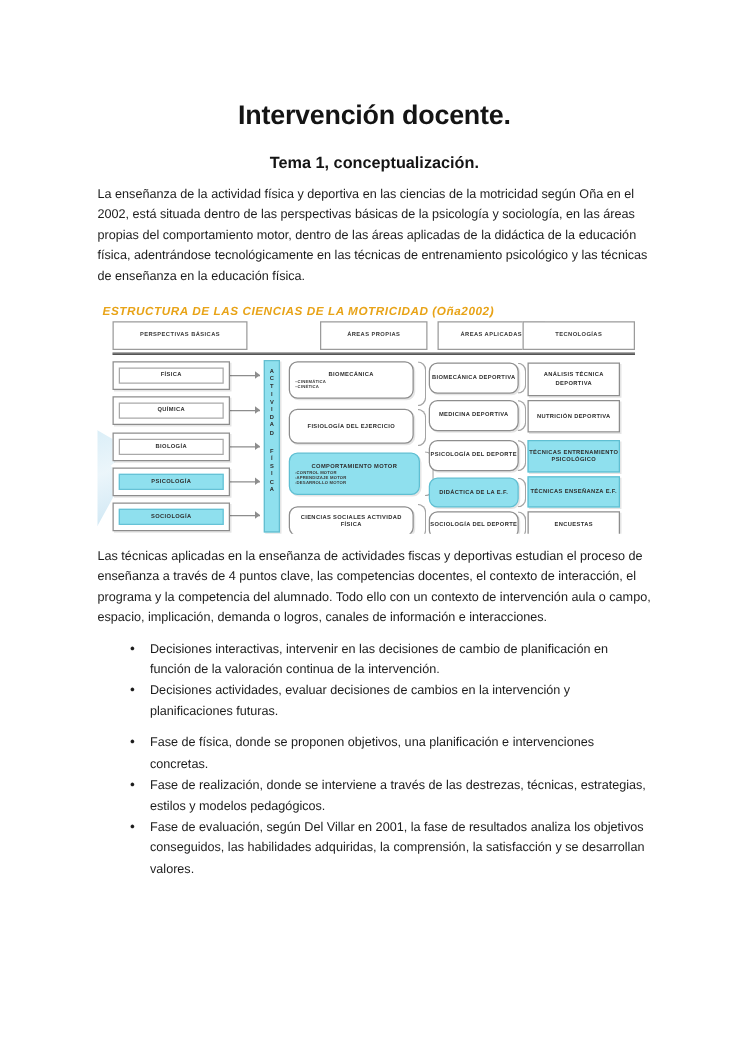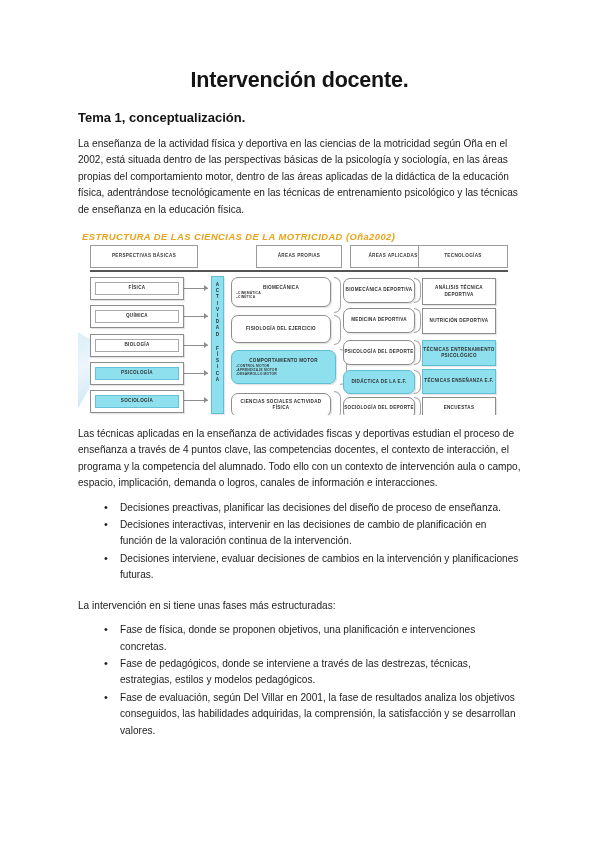--- a/index.html
+++ b/index.html
@@ -12,35 +12,36 @@
     height: 848px;
     font-family: "Liberation Sans", sans-serif;
     color: #1a1a1a;
     overflow: hidden;
     position: relative;
   }
   .page {
     width: 599px;
     height: 848px;
     box-sizing: border-box;
-    padding: 0 78px;
+    padding: 12px 78px;
     position: relative;
   }
   .doc-title {
     font-size: 21.5px;
     font-weight: bold;
     text-align: center;
     margin: 0;
     padding-top: 68px;
     letter-spacing: -0.2px;
     color: #141414;
   }
   .doc-subtitle {
     font-size: 13px;
     font-weight: bold;
+    text-align: center;
     margin: 0;
     padding-top: 17px;
     color: #141414;
   }
   p.body-text {
     font-size: 10.1px;
     line-height: 16.4px;
     margin: 0;
     padding-top: 11px;
     text-align: left;
@@ -333,26 +334,24 @@
           <span>ENCUESTAS</span>
         </div>
 
     </div>
   </div>
 
   <p class="body-text"><span>Las </span><span class="b">técnicas aplicadas</span><span> en la enseñanza de actividades fiscas y deportivas estudian el proceso de enseñanza a través de 4 puntos clave, las competencias docentes, el contexto de interacción, el programa y la competencia del alumnado. Todo ello con un contexto de intervención aula o campo, espacio, implicación, demanda o logros, canales de información e interacciones.</span></p>
 
 
   <ul class="bullets">
-    <li><span class="b">Decisiones preactivas, planificar</span><span> las decisiones del diseño de proceso de enseñanza.</span></li>
     <li><span class="b">Decisiones interactivas, intervenir</span><span> en las decisiones de cambio de planificación en función de la valoración continua de la intervención.</span></li>
-    <li><span class="b">Decisiones interviene, evaluar</span><span> decisiones de cambios en la intervención y planificaciones futuras.</span></li>
+    <li><span class="b">Decisiones actividades, evaluar</span><span> decisiones de cambios en la intervención y planificaciones futuras.</span></li>
   </ul>
 
-  <p class="body-text tight">La intervención en si tiene unas fases más estructuradas:</p>
 
   <ul class="bullets">
     <li><span>Fase de </span><span class="b">física</span><span>, donde se proponen objetivos, una planificación e intervenciones concretas.</span></li>
-    <li><span>Fase de </span><span class="b">pedagógicos</span><span>, donde se interviene a través de las destrezas, técnicas, estrategias, estilos y modelos pedagógicos.</span></li>
+    <li><span>Fase de </span><span class="b">realización</span><span>, donde se interviene a través de las destrezas, técnicas, estrategias, estilos y modelos pedagógicos.</span></li>
     <li><span>Fase de </span><span class="b">evaluación</span><span>, según Del Villar en 2001, la fase de resultados analiza los objetivos conseguidos, las habilidades adquiridas, la comprensión, la satisfacción y se desarrollan valores.</span></li>
   </ul>
 
 </div>
 
 </body></html>

